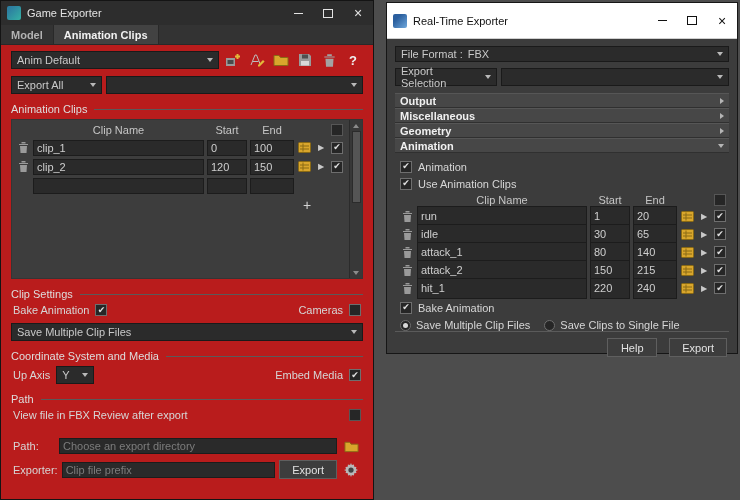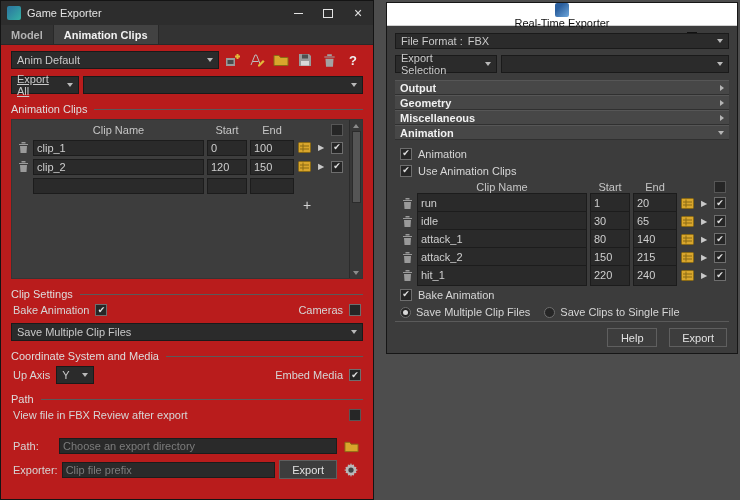--- a/index.html
+++ b/index.html
@@ -9,21 +9,21 @@
     background:#4d4d4d;
     font-family:"Liberation Sans","DejaVu Sans",sans-serif;
     font-size:11px; color:#cfcfcf;
   }
   .window { position:absolute; display:flex; flex-direction:column; }
 
   
   #game-exporter { left:0; top:0; width:374px; height:500px; background:#b91c1c; border:1px solid #141414; }
   .titlebar { height:24px; flex:none; display:flex; align-items:center; }
   .titlebar-dark { background:#2d2d2d; color:#e3e3e3; }
-  .titlebar-light { height:23px; background:#ffffff; color:#111; border-bottom:1px solid #d0d0d0;flex-direction:column; }
+  .titlebar-light { height:36px; background:#ffffff; color:#111; border-bottom:1px solid #d0d0d0; }
   .app-icon { width:14px; height:14px; margin:0 6px; border-radius:2px; flex:none; }
   .app-icon.max { background:linear-gradient(135deg,#2d7ea0 20%,#35b2a5); }
   .app-icon.rt  { background:linear-gradient(135deg,#2b5f9e 30%,#6fa8dc); }
   .t-title { white-space:nowrap; }
   .wc-group { margin-left:auto; display:flex; height:100%; }
   .wc { width:30px; height:100%; display:flex; align-items:center; justify-content:center; }
   .wc-min::after { content:""; width:9px; height:1px; background:currentColor; }
   .wc-max::after { content:""; width:8px; height:7px; border:1px solid currentColor; }
   .wc-close::after { content:"\00d7"; font-size:14px; line-height:1; }
 
@@ -152,21 +152,21 @@
       </span>
       <span class="tool">
         <svg width="13" height="15" viewBox="0 0 11 13">
             <path fill="#a3a3a3" d="M1 3h9v1H1zM2 5h7l-.5 7h-6zM3.5 1h4v1.5h-4z"></path>
           </svg>
       </span>
       <span class="tool help">?</span>
     </div>
 
     <div class="hrow" style="margin-top:7px;">
-      <span class="combo" style="width:68px;text-decoration:underline;">
+      <span class="combo" style="width:91px;">
         <span>Export All</span>
         <span class="caret"></span>
       </span>
       <span class="combo" style="flex:1;">
         <span></span>
         <span class="caret"></span>
       </span>
     </div>
 
     <div class="group-head">
@@ -346,25 +346,25 @@
         <span class="caret"></span>
       </span>
     </div>
 
     <div class="rollouts">
       <div class="rollout">
         <span>Output</span>
         <span class="chev chev-r"></span>
       </div>
       <div class="rollout">
+        <span>Miscellaneous</span>
+        <span class="chev chev-r"></span>
+      </div>
+      <div class="rollout">
         <span>Geometry</span>
-        <span class="chev chev-r"></span>
-      </div>
-      <div class="rollout">
-        <span>Miscellaneous</span>
         <span class="chev chev-r"></span>
       </div>
       <div class="rollout">
         <span>Animation</span>
         <span class="chev chev-d"></span>
       </div>
     </div>
 
     <div class="anim-panel">
       <div class="cb-row">

